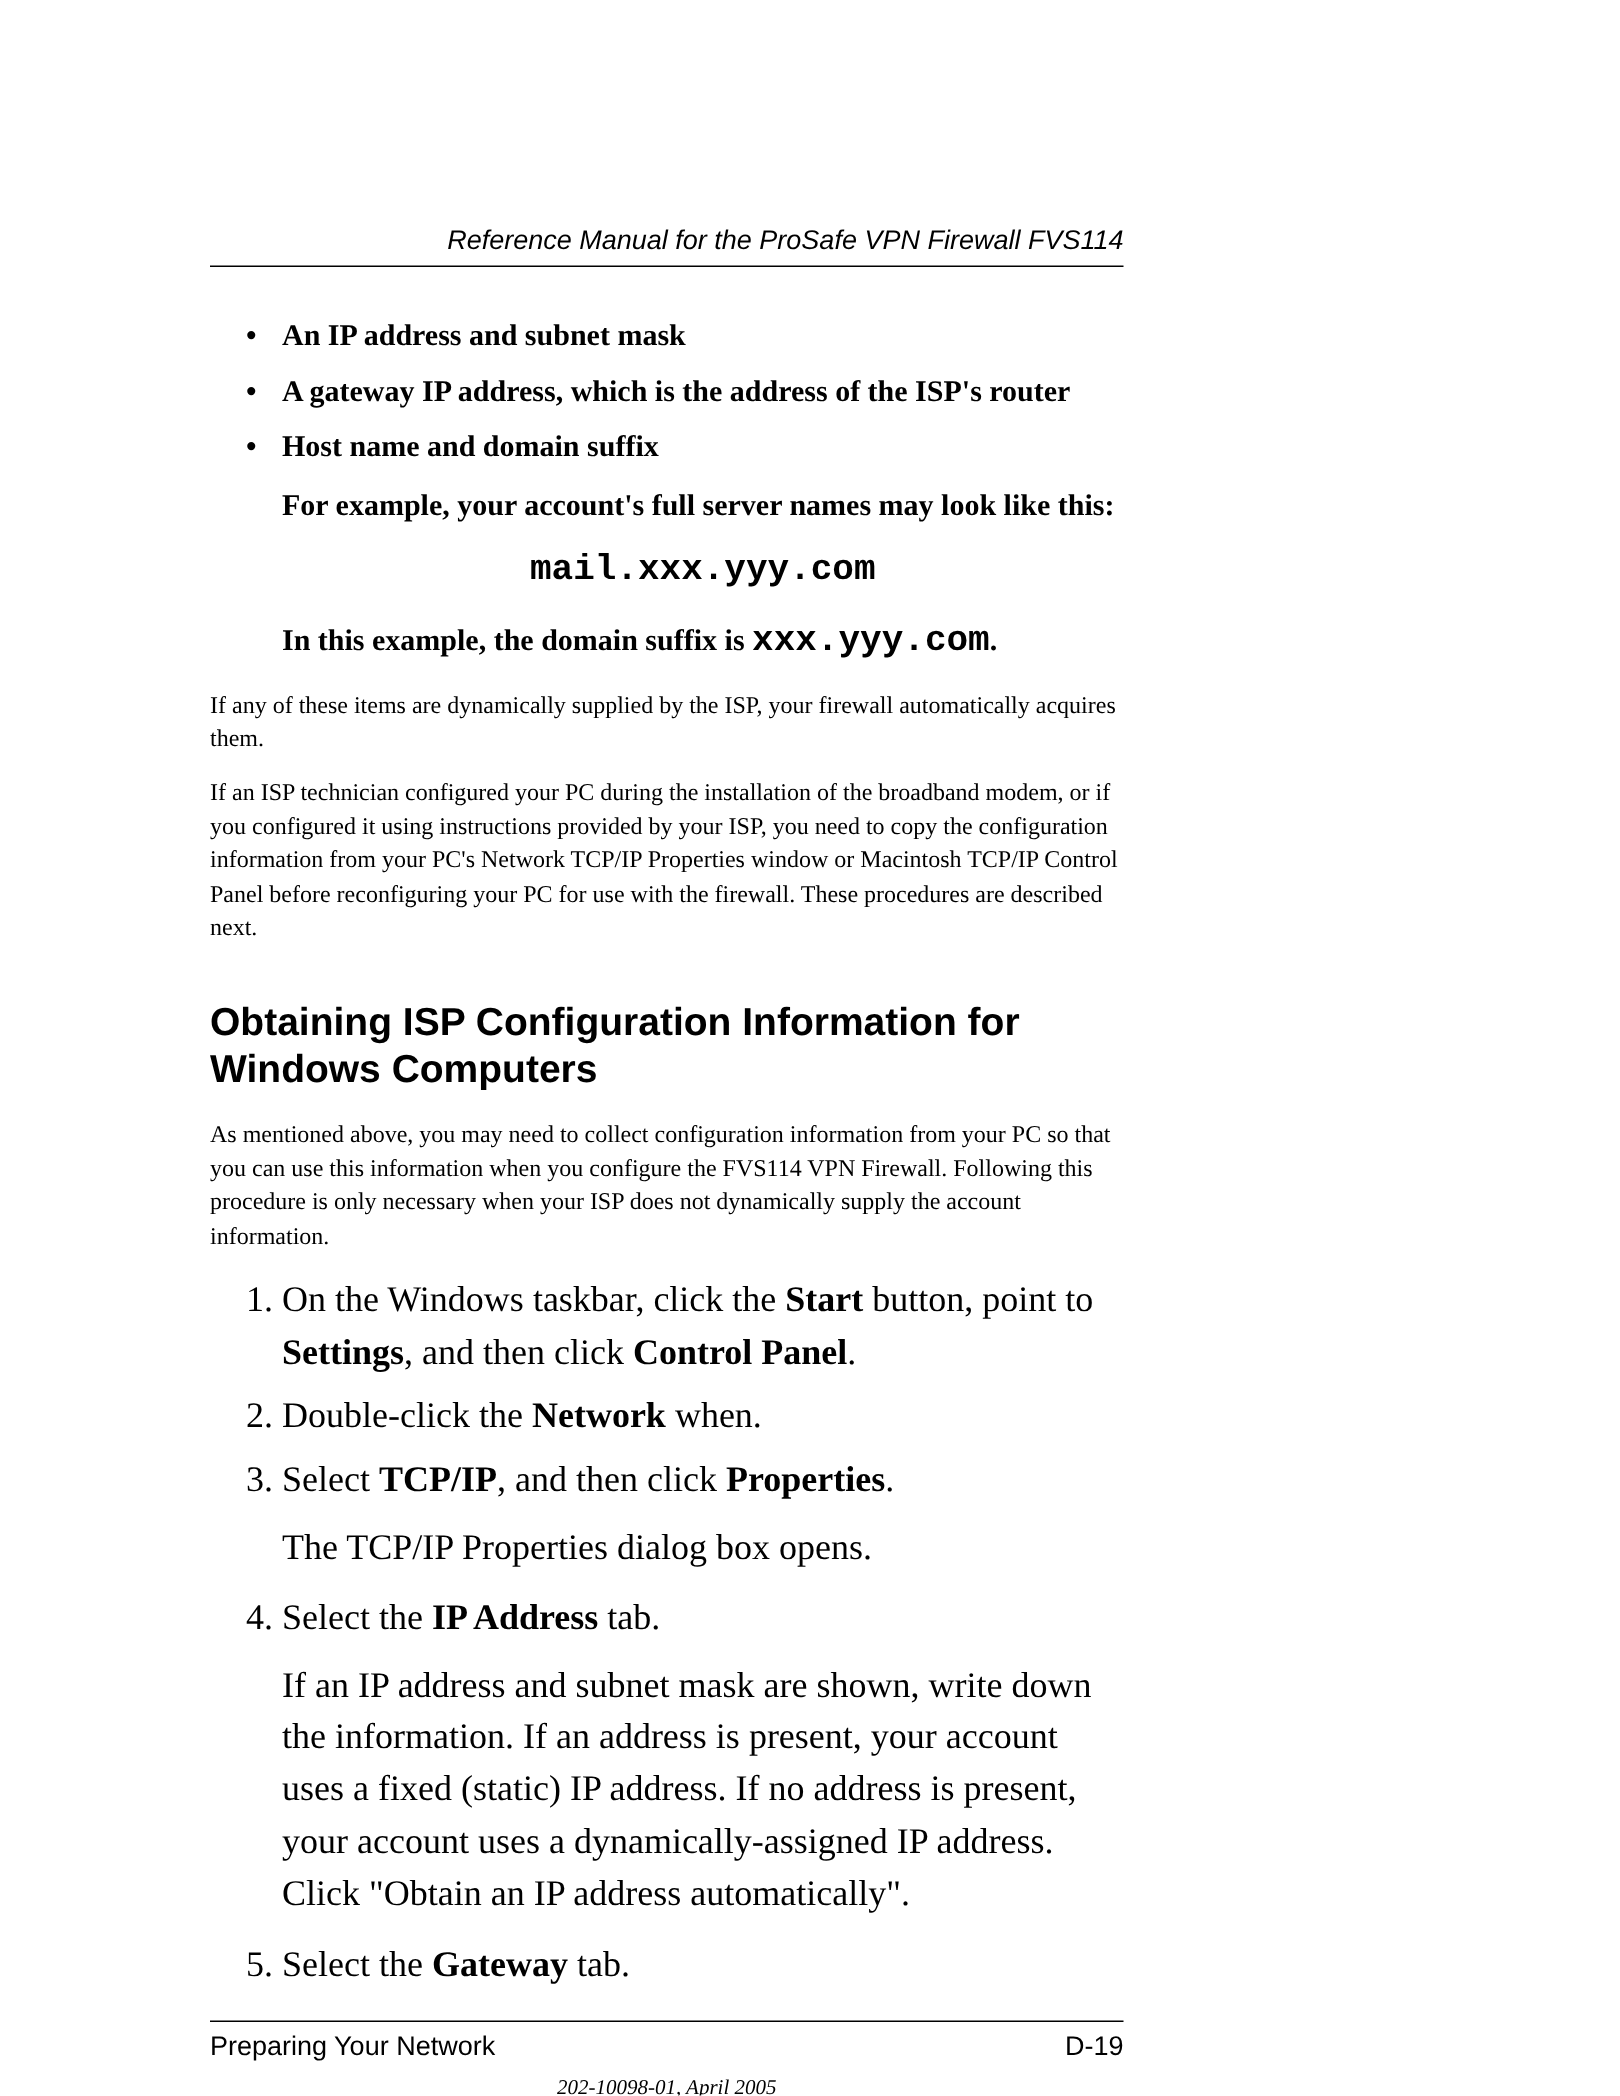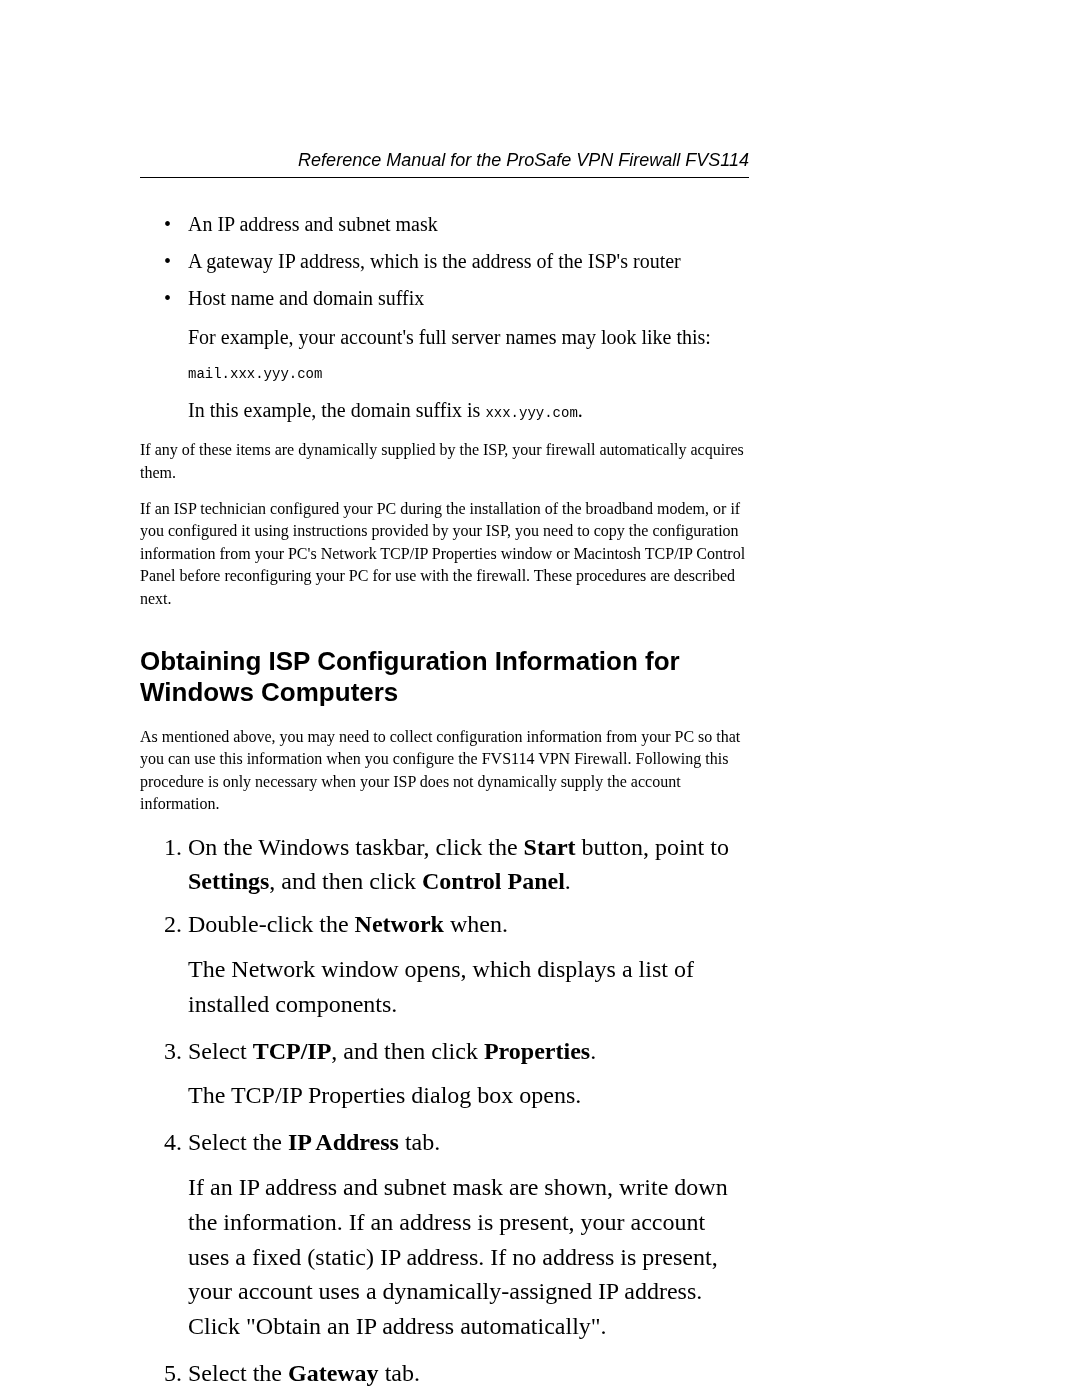--- a/index.html
+++ b/index.html
@@ -29,31 +29,33 @@
     margin: 0 0 10px 0;
     padding-left: 48px;
     list-style: none;
   }
   ul.bullets > li {
     position: relative;
     font-size: 20px;
     line-height: 1.45;
     margin-bottom: 8px;
     padding-left: 0;
+    font-weight: bold;
   }
   ul.bullets > li::before {
     content: "•";
     position: absolute;
     left: -24px;
     top: 0;
     font-size: 20px;
   }
   .mono {
     font-family: "Courier New", Courier, monospace;
-    font-size: 14px;
+    font-size: 24px;
+    text-align: center;
   }
   p.body {
     font-size: 16px;
     line-height: 1.4;
     margin: 14px 0;
   }
   h2.section {
     font-family: Arial, Helvetica, sans-serif;
     font-weight: bold;
     font-size: 26px;
@@ -119,21 +121,20 @@
   <h2 class="section">Obtaining ISP Configuration Information for Windows Computers</h2>
 
   <p class="body">As mentioned above, you may need to collect configuration information from your PC so that you can use this information when you configure the FVS114 VPN Firewall. Following this procedure is only necessary when your ISP does not dynamically supply the account information.</p>
 
   <ol class="steps">
     <li>
       <span>On the Windows taskbar, click the </span><span class="bold">Start</span><span> button, point to </span><span class="bold">Settings</span><span>, and then click </span><span class="bold">Control Panel</span><span>.</span>
     </li>
     <li>
       <span>Double-click the </span><span class="bold">Network</span><span> when.</span>
-      <div class="step-sub">The Network window opens, which displays a list of installed components.</div>
     </li>
     <li>
       <span>Select </span><span class="bold">TCP/IP</span><span>, and then click </span><span class="bold">Properties</span><span>.</span>
       <div class="step-sub">The TCP/IP Properties dialog box opens.</div>
     </li>
     <li>
       <span>Select the </span><span class="bold">IP Address</span><span> tab.</span>
       <div class="step-sub">If an IP address and subnet mask are shown, write down the information. If an address is present, your account uses a fixed (static) IP address. If no address is present, your account uses a dynamically-assigned IP address. Click "Obtain an IP address automatically".</div>
     </li>
     <li>

